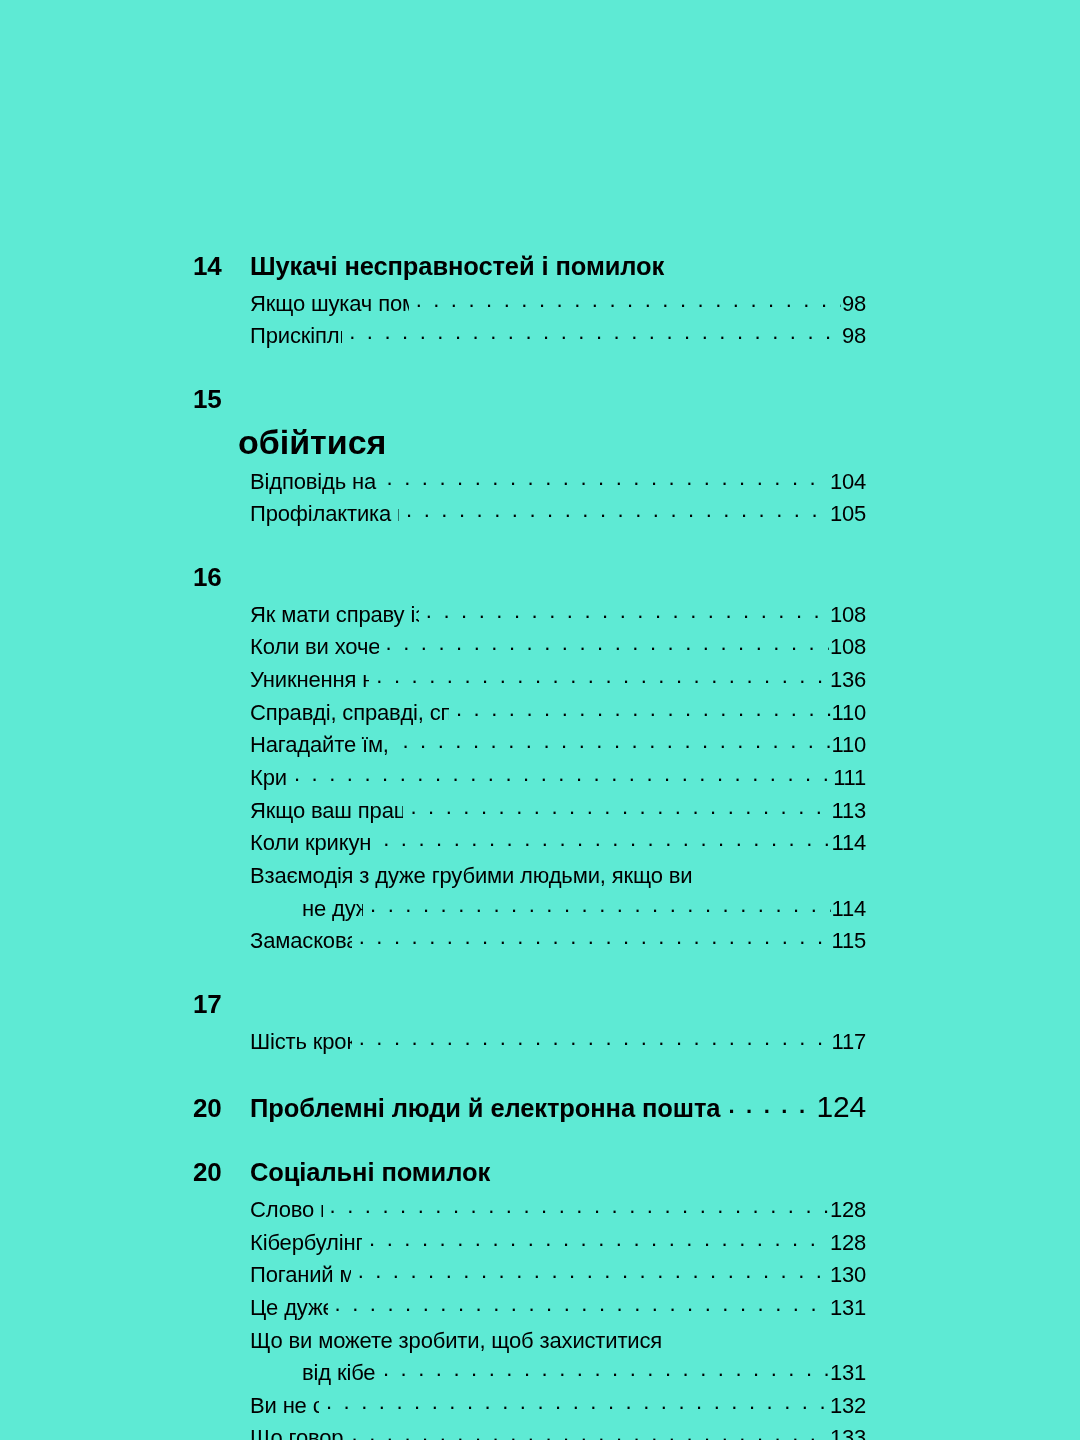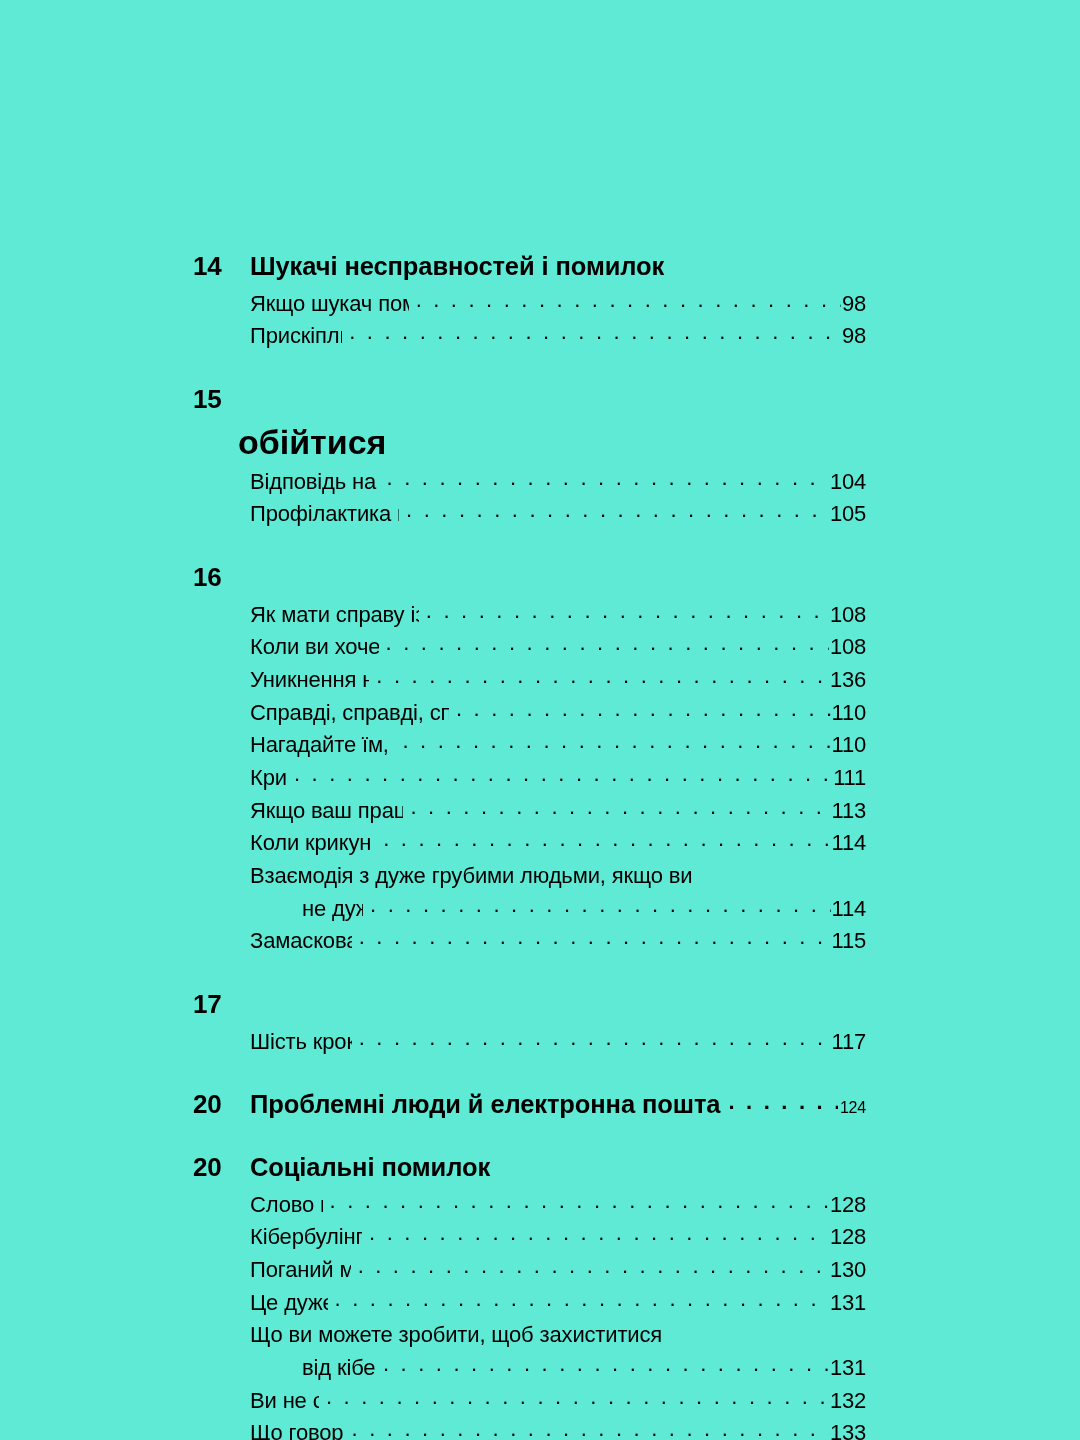--- a/index.html
+++ b/index.html
@@ -63,21 +63,21 @@
   .chapter-head .leader {
     flex: 1 1 auto;
     min-width: 10px;
     margin: 0 2px 0 8px;
     position: relative;
     top: -4px;
   }
   .chapter-head .pagenum {
     flex: 0 0 auto;
     font-weight: normal;
-    font-size: 16px;
+    font-size: 30px;
     text-align: right;
     letter-spacing: -0.2px;
   }
 
   
   .entries {
     margin-left: 57px;
     margin-top: 2px;
   }
   .entry {

